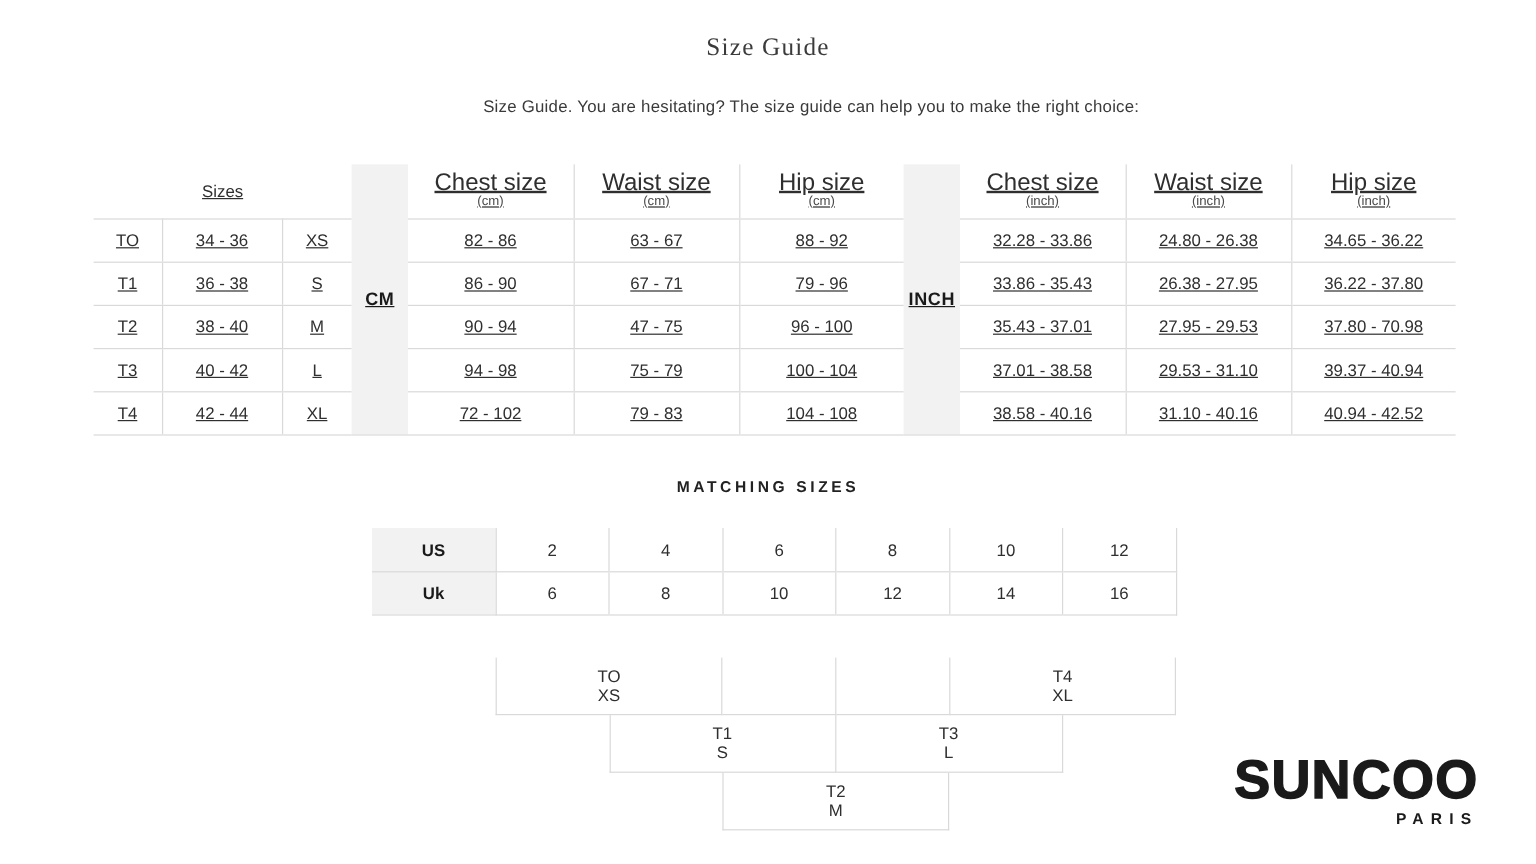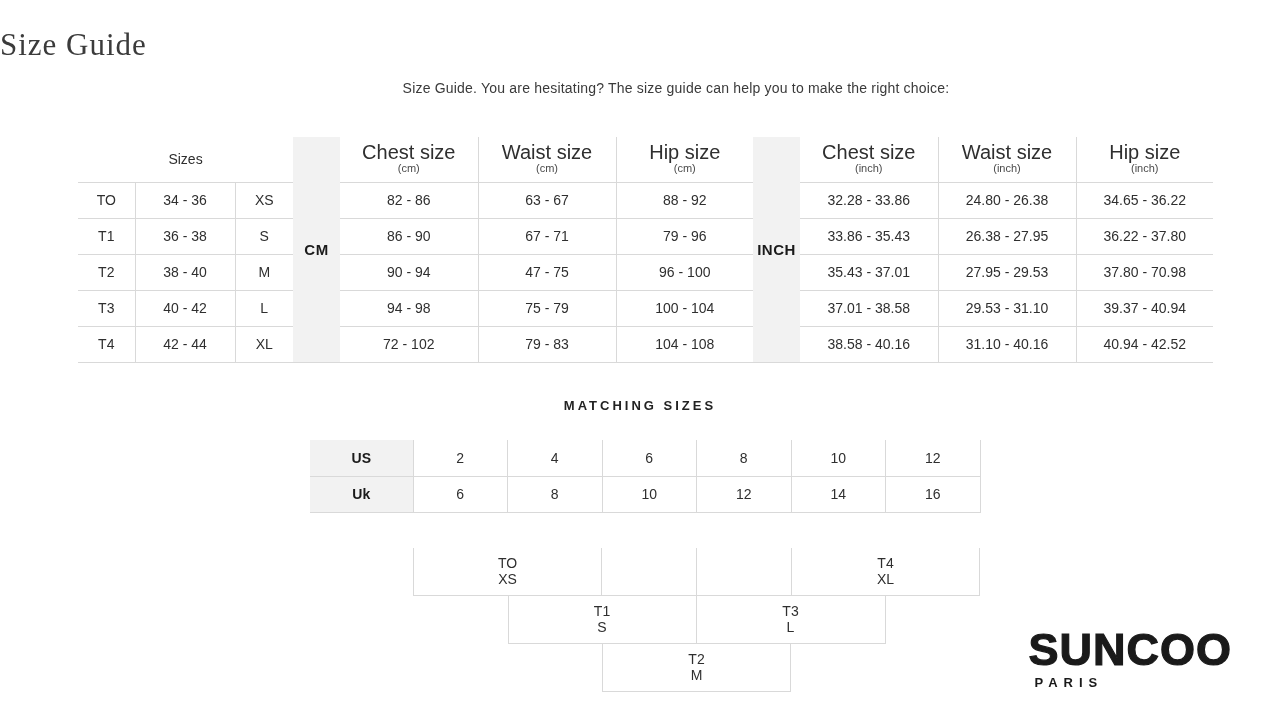--- a/index.html
+++ b/index.html
@@ -6,35 +6,35 @@
     --border:#d9d9d9;
     --band:#f2f2f2;
     --text:#2f2f2f;
     --dark:#1a1a1a;
   }
   *{box-sizing:border-box;margin:0;padding:0;}
   html,body{width:1280px;height:720px;background:#ffffff;overflow:hidden;}
   body{font-family:"Liberation Sans", sans-serif;color:var(--text);position:relative;}
 
   .title{
-    position:absolute;top:27px;left:0;width:100%;
+    position:absolute;top:27px;left:0;width:100%;text-align:center;
     font-family:"Liberation Serif", serif;font-weight:400;
-    font-size:31px;letter-spacing:1px;color:#3b3b3b;
+    font-size:21px;letter-spacing:1px;color:#3b3b3b;
   }
   .subtitle{
     position:absolute;top:80px;left:0;width:100%;text-align:center;
     font-size:14px;color:#3a3a3a;letter-spacing:.2px;margin-left:36px;
   }
 
   
   table{border-collapse:collapse;table-layout:fixed;}
   .size-table{position:absolute;left:78px;top:137px;width:1135px;}
   .size-table th,.size-table td{
     text-align:center;vertical-align:middle;
-    font-weight:normal;font-size:14px;color:var(--text);
+    font-weight:normal;font-size:14px;color:var(--text);text-decoration:underline;
   }
   .size-table .head th{height:45px;border-bottom:1px solid var(--border);}
   .size-table td{height:36px;border-bottom:1px solid var(--border);}
   .size-table .bl{border-left:1px solid var(--border);}
   .size-table .band{
     background:var(--band);border:none;
     font-weight:bold;font-size:15px;color:var(--dark);letter-spacing:.5px;
   }
   .size-table .h-title{font-size:20px;line-height:17px;}
   .size-table .h-unit{font-size:11px;line-height:14px;color:#4a4a4a;}
@@ -63,21 +63,21 @@
     width:189px;text-align:center;padding-top:7px;line-height:16px;
     border-bottom:1px solid var(--border);
   }
   .sbox.edges{border-left:1px solid var(--border);border-right:1px solid var(--border);}
   .sbox.rightedge{border-right:1px solid var(--border);}
   .scell{width:94.5px;border-bottom:1px solid var(--border);}
   .scell.rdiv{border-right:1px solid var(--border);}
   .sp{flex:none;}
 
   
-  .logo{position:absolute;right:48px;top:626px;text-align:left;color:var(--dark);}
+  .logo{position:absolute;right:48px;top:626px;text-align:right;color:var(--dark);}
   .logo .brand{
     font-size:45px;font-weight:bold;letter-spacing:1px;line-height:48px;
     -webkit-text-stroke:1.2px var(--dark);
   }
   .logo .city{font-size:13px;font-weight:bold;letter-spacing:6px;text-indent:6px;margin-top:1px;}
 </style>
 </head>
 <body>
 
 <h1 class="title">Size Guide</h1>

